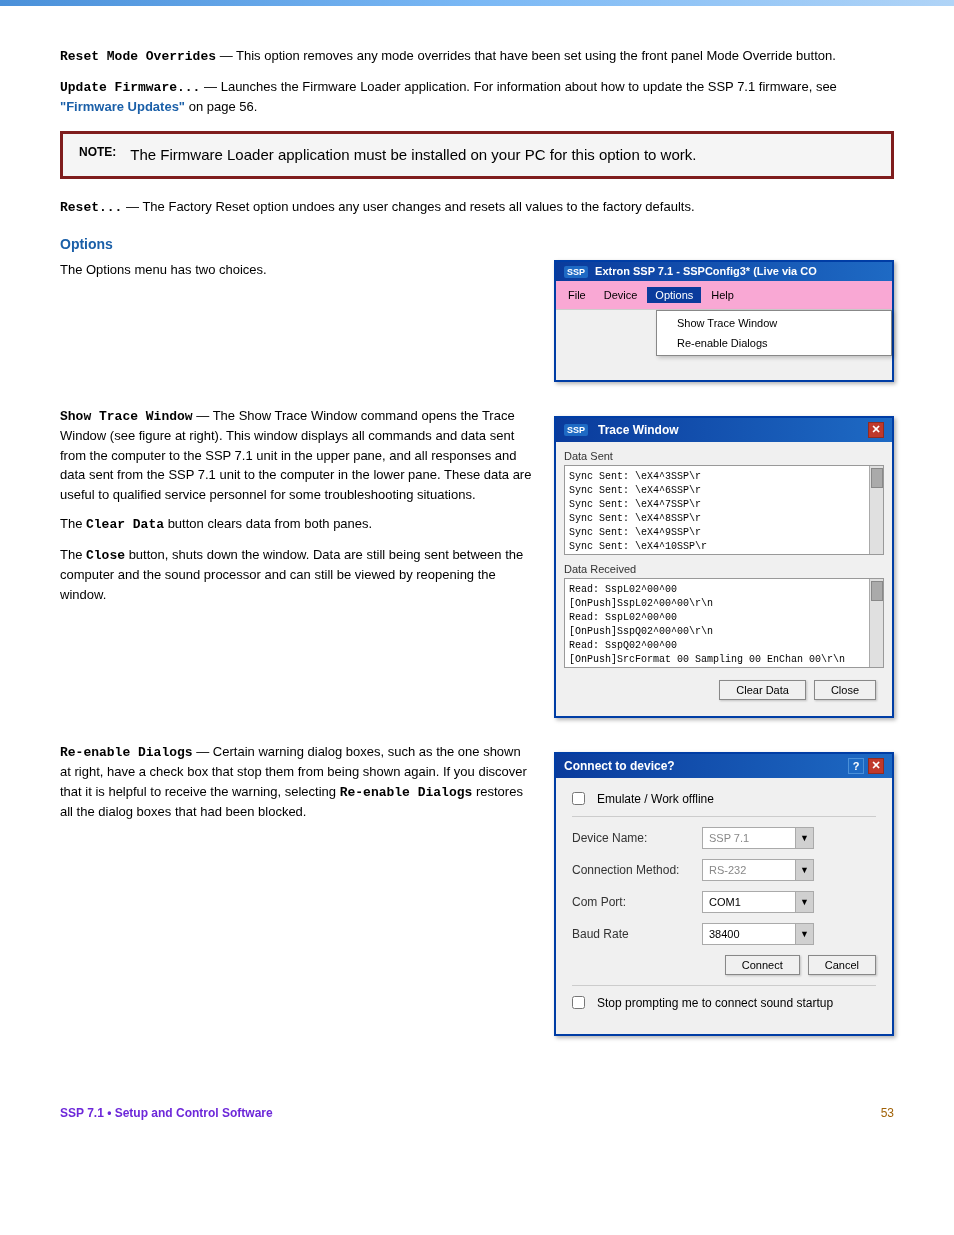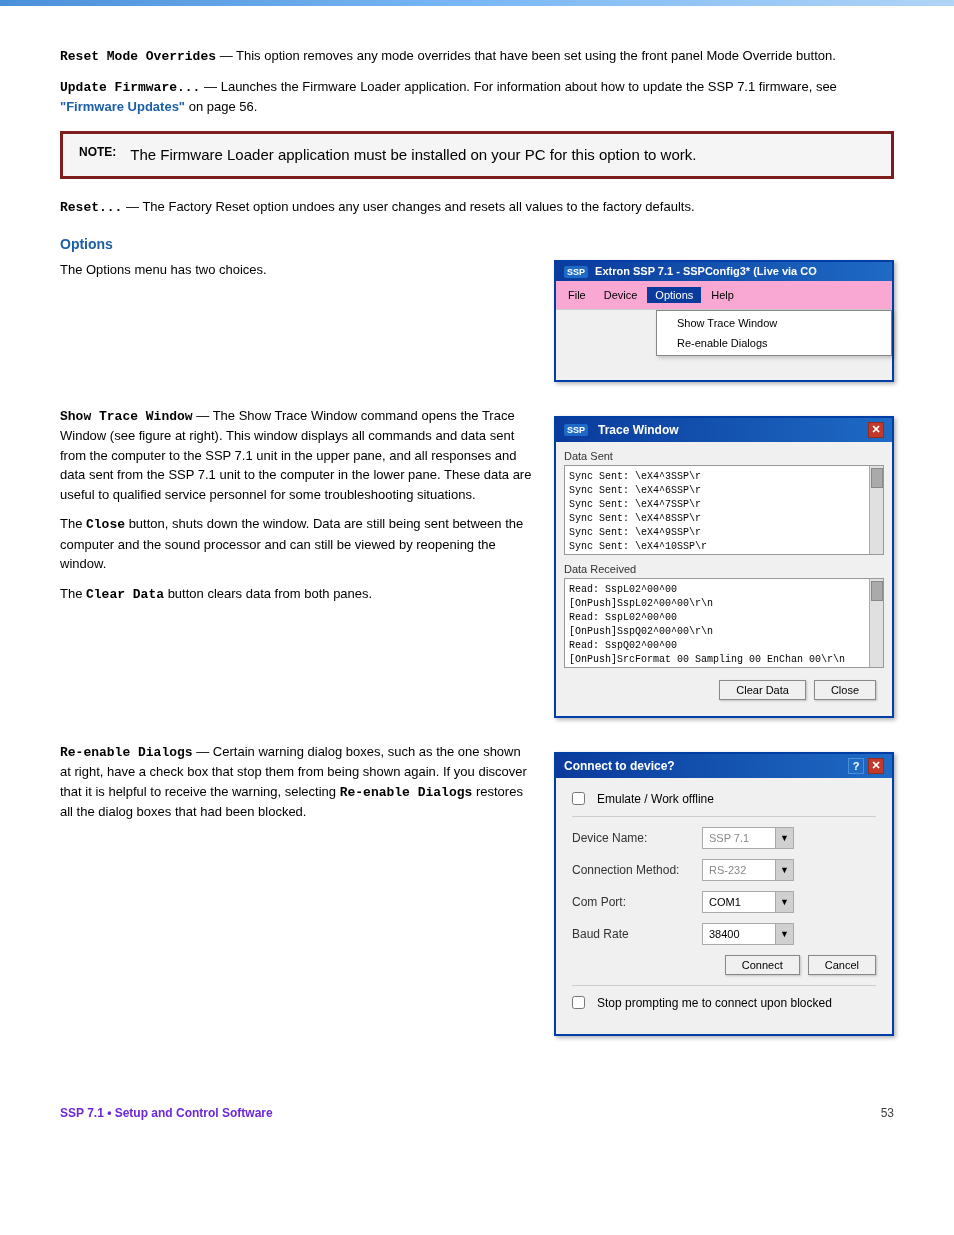--- a/index.html
+++ b/index.html
@@ -239,21 +239,21 @@
       flex: 1;
       display: flex;
       align-items: center;
       gap: 4px;
     }
     .win-select-with-arrow {
       display: flex;
       align-items: center;
       border: 1px solid #aaa;
       background: #fff;
-      width: 92px;
+      width: 112px;
     }
     .win-select-text {
       flex: 1;
       padding: 2px 6px;
       font-size: 11px;
     }
     .win-select-arrow {
       width: 18px;
       background: #d0d0d0;
       border-left: 1px solid #aaa;
@@ -293,21 +293,21 @@
       padding: 10px 60px;
       margin-top: 20px;
     }
     .footer-title {
       color: #6d28d9;
       font-weight: bold;
       font-size: 12px;
     }
     .footer-page {
       font-size: 12px;
-      color: #404040;
+      color: #a16207;
     }
 
     
     .ssp-icon {
       display: inline-block;
       background: #1e6ac4;
       color: #fff;
       font-size: 9px;
       font-weight: bold;
       padding: 1px 3px;
@@ -383,24 +383,24 @@
     </div>
   </div>
 
   <div class="options-section" style="align-items: flex-start;">
     <div class="options-left">
       <p>
         <span class="bold-mono">Show Trace Window</span>
         <span>— The Show Trace Window command opens the Trace Window (see figure at right). This window displays all commands and data sent from the computer to the SSP 7.1 unit in the upper pane, and all responses and data sent from the SSP 7.1 unit to the computer in the lower pane. These data are useful to qualified service personnel for some troubleshooting situations.</span>
       </p>
       <p>
-        The <span class="bold-mono">Close</span> button, shuts down the window. Data are still being sent between the computer and the sound processor and can still be viewed by reopening the window.
+        The <span class="bold-mono">Clear Data</span> button clears data from both panes.
       </p>
       <p>
-        The <span class="bold-mono">Clear Data</span> button clears data from both panes.
+        The <span class="bold-mono">Close</span> button, shuts down the window. Data are still being sent between the computer and the sound processor and can still be viewed by reopening the window.
       </p>
     </div>
     <div class="options-right">
 
       <div class="win-window trace-window">
         <div class="win-titlebar">
           <div class="win-titlebar-left">
             <span class="ssp-icon">SSP</span>
             <span>Trace Window</span>
           </div>
@@ -513,21 +513,21 @@
 
           <div class="connect-buttons">
             <button class="win-btn">Connect</button>
             <button class="win-btn">Cancel</button>
           </div>
 
           <hr class="divider">
 
           <div class="connect-checkbox-row" style="margin-top:8px;">
             <input type="checkbox" style="margin-right: 6px;">
-            <span>Stop prompting me to connect upon blocked</span>
+            <span>Stop prompting me to connect sound startup</span>
           </div>
         </div>
       </div>
     </div>
   </div>
 
 </div>
 
 <div class="page-footer">
   <span class="footer-title">SSP 7.1 • Setup and Control Software</span>

